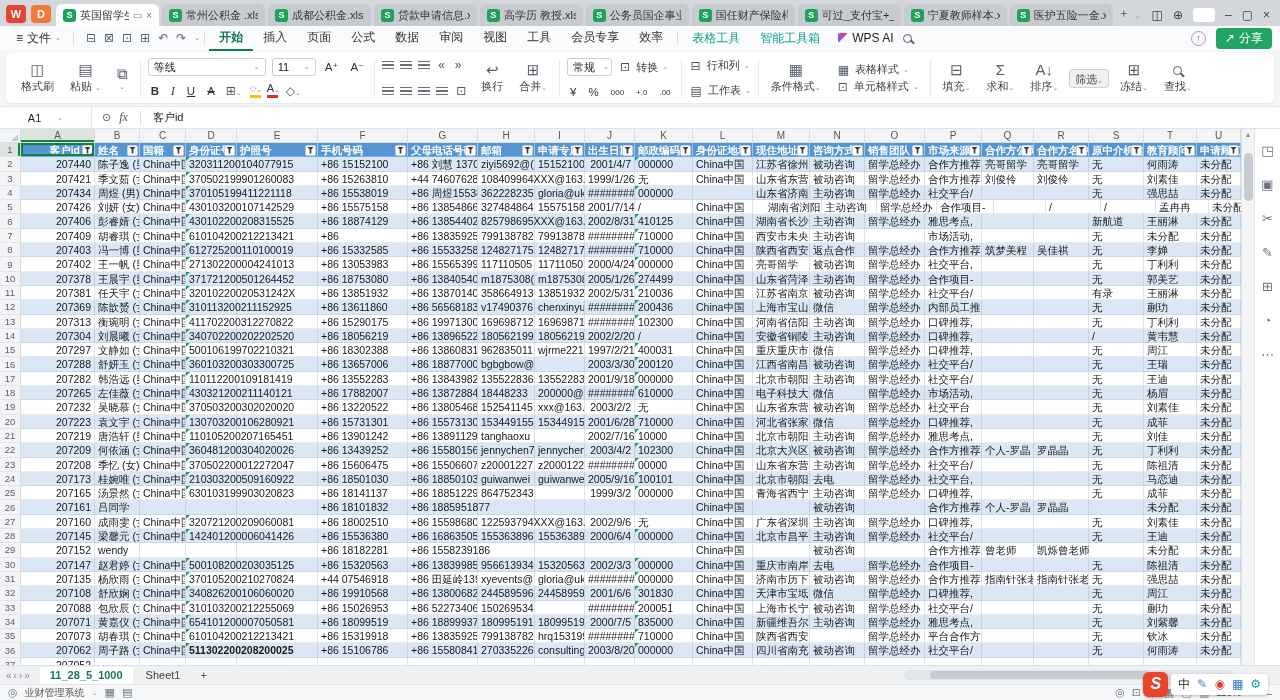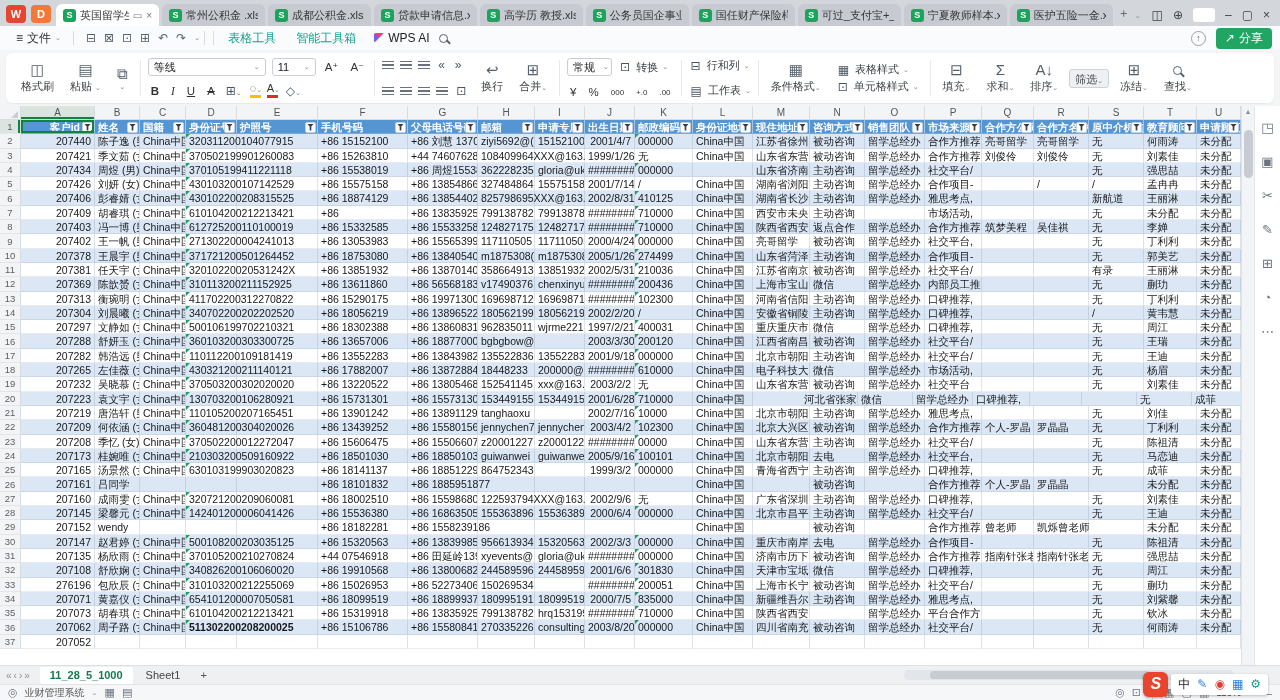--- a/index.html
+++ b/index.html
@@ -176,20 +176,32 @@
     <div class="qa" id="qaicons">
         <span>⊟</span>
         <span>⊠</span>
         <span>⊡</span>
         <span>⊞</span>
         <span>↶</span>
         <span>↷</span>
       </div>
     <span class="dd">⌄</span>
     <div class="vsep"></div>
+    <div id="menus" style="display:flex">
+        <span class="menu active">开始</span>
+        <span class="menu">插入</span>
+        <span class="menu">页面</span>
+        <span class="menu">公式</span>
+        <span class="menu">数据</span>
+        <span class="menu">审阅</span>
+        <span class="menu">视图</span>
+        <span class="menu">工具</span>
+        <span class="menu">会员专享</span>
+        <span class="menu">效率</span>
+      </div>
     <div class="vsep"></div>
     <div id="toolmenus" style="display:flex">
         <span class="menu tool">表格工具</span>
         <span class="menu tool">智能工具箱</span>
       </div>
     <span class="aibadge" style="margin-left:8px">
       <span class="ailogo"></span>
       <span>WPS AI</span>
     </span>
     <span class="mag" style="margin-left:10px"></span>
@@ -346,20 +358,32 @@
           <span><span>冻结</span><span class="dd">⌄</span></span>
         </div>
         <div class="bigbtn">
           <span class="ic"><span class="mag"></span></span>
           <span><span>查找</span><span class="dd">⌄</span></span>
         </div>
       </div>
     </div>
   </div>
 
+  <div class="fbar">
+    <div class="namebox">
+      <span>A1</span>
+      <span class="dd">⌄</span>
+    </div>
+    <div class="fxzone">
+      <span>⊙</span>
+      <span class="fxit">fx</span>
+      <div class="vsep"></div>
+      <span class="fval">客户id</span>
+    </div>
+  </div>
 
   <div class="gridband">
     <div class="gridmain">
       <div class="letters" id="letters">
           <div class="corner"></div>
           <div class="letter selcol" style="width: 74px;">A</div>
           <div class="letter" style="width: 45px;">B</div>
           <div class="letter" style="width: 46px;">C</div>
           <div class="letter" style="width: 51px;">D</div>
           <div class="letter" style="width: 81px;">E</div>
@@ -526,21 +550,21 @@
             <div class="c" style="width: 46px;"><span>China中国</span></div>
             <div class="c tri ovf" style="width: 51px;"><span>430103200107142529</span></div>
             <div class="c" style="width: 81px;"><span></span></div>
             <div class="c" style="width: 90px;"><span>+86 15575158</span></div>
             <div class="c" style="width: 70px;"><span>+86 1385486689</span></div>
             <div class="c" style="width: 57px;"><span>327484864</span></div>
             <div class="c" style="width: 50px;"><span>155751588</span></div>
             <div class="c ra" style="width: 50px;"><span>2001/7/14</span></div>
             <div class="c" style="width: 58px;"><span>/</span></div>
             <div class="c" style="width: 60px;"><span>China中国</span></div>
-            <div class="c" style="width: 57px;"><span>湖南省浏阳</span></div>
+            <div class="c" style="width: 57px; margin-left: 12px;"><span>湖南省浏阳</span></div>
             <div class="c" style="width: 55px;"><span>主动咨询</span></div>
             <div class="c" style="width: 60px;"><span>留学总经办</span></div>
             <div class="c ovf" style="width: 57px;"><span>合作项目-</span></div>
             <div class="c" style="width: 52px;"><span></span></div>
             <div class="c" style="width: 55px;"><span>/</span></div>
             <div class="c" style="width: 55px;"><span>/</span></div>
             <div class="c" style="width: 53px;"><span>孟冉冉</span></div>
             <div class="c" style="width: 44px;"><span>未分配</span></div>
           </div>
           <div class="r even">
@@ -886,21 +910,21 @@
             <div class="c" style="width: 46px;"><span>China中国</span></div>
             <div class="c tri ovf" style="width: 51px;"><span>130703200106280921</span></div>
             <div class="c" style="width: 81px;"><span></span></div>
             <div class="c" style="width: 90px;"><span>+86 15731301</span></div>
             <div class="c" style="width: 70px;"><span>+86 1557313016</span></div>
             <div class="c" style="width: 57px;"><span>153449155</span></div>
             <div class="c" style="width: 50px;"><span>153449155</span></div>
             <div class="c ra" style="width: 50px;"><span>2001/6/28</span></div>
             <div class="c tri" style="width: 58px;"><span>710000</span></div>
             <div class="c" style="width: 60px;"><span>China中国</span></div>
-            <div class="c" style="width: 57px; margin-left: 48px;"><span>河北省张家</span></div>
+            <div class="c" style="width: 57px;"><span>河北省张家</span></div>
             <div class="c" style="width: 55px;"><span>微信</span></div>
             <div class="c" style="width: 60px;"><span>留学总经办</span></div>
             <div class="c ovf" style="width: 57px;"><span>口碑推荐,</span></div>
             <div class="c" style="width: 52px;"><span></span></div>
             <div class="c" style="width: 55px;"><span></span></div>
             <div class="c" style="width: 55px;"><span>无</span></div>
             <div class="c" style="width: 53px;"><span>成菲</span></div>
             <div class="c" style="width: 44px;"><span>未分配</span></div>
           </div>
           <div class="r">
@@ -1186,21 +1210,21 @@
             <div class="c" style="width: 60px;"><span>留学总经办</span></div>
             <div class="c ovf" style="width: 57px;"><span>口碑推荐,</span></div>
             <div class="c" style="width: 52px;"><span></span></div>
             <div class="c" style="width: 55px;"><span></span></div>
             <div class="c" style="width: 55px;"><span>无</span></div>
             <div class="c" style="width: 53px;"><span>周江</span></div>
             <div class="c" style="width: 44px;"><span>未分配</span></div>
           </div>
           <div class="r">
             <div class="rn">33</div>
-            <div class="c ra" style="width: 74px;"><span>276196</span></div>
+            <div class="c ra" style="width: 74px;"><span>207088</span></div>
             <div class="c" style="width: 45px;"><span>包欣辰 (女</span></div>
             <div class="c" style="width: 46px;"><span>China中国</span></div>
             <div class="c tri ovf" style="width: 51px;"><span>310103200212255069</span></div>
             <div class="c" style="width: 81px;"><span></span></div>
             <div class="c" style="width: 90px;"><span>+86 15026953</span></div>
             <div class="c" style="width: 70px;"><span>+86 522734062</span></div>
             <div class="c ovf" style="width: 57px;"><span>150269534</span></div>
             <div class="c" style="width: 50px;"><span></span></div>
             <div class="c ra" style="width: 50px;"><span>#########</span></div>
             <div class="c tri" style="width: 58px;"><span>200051</span></div>

